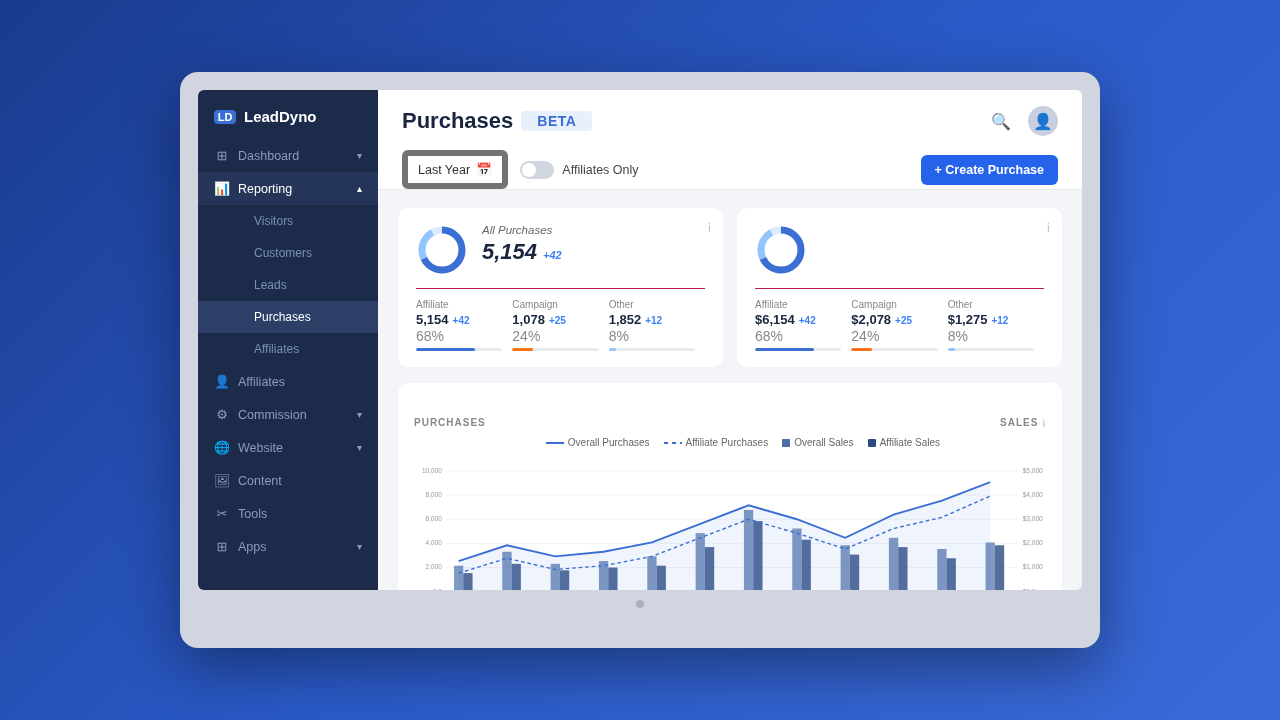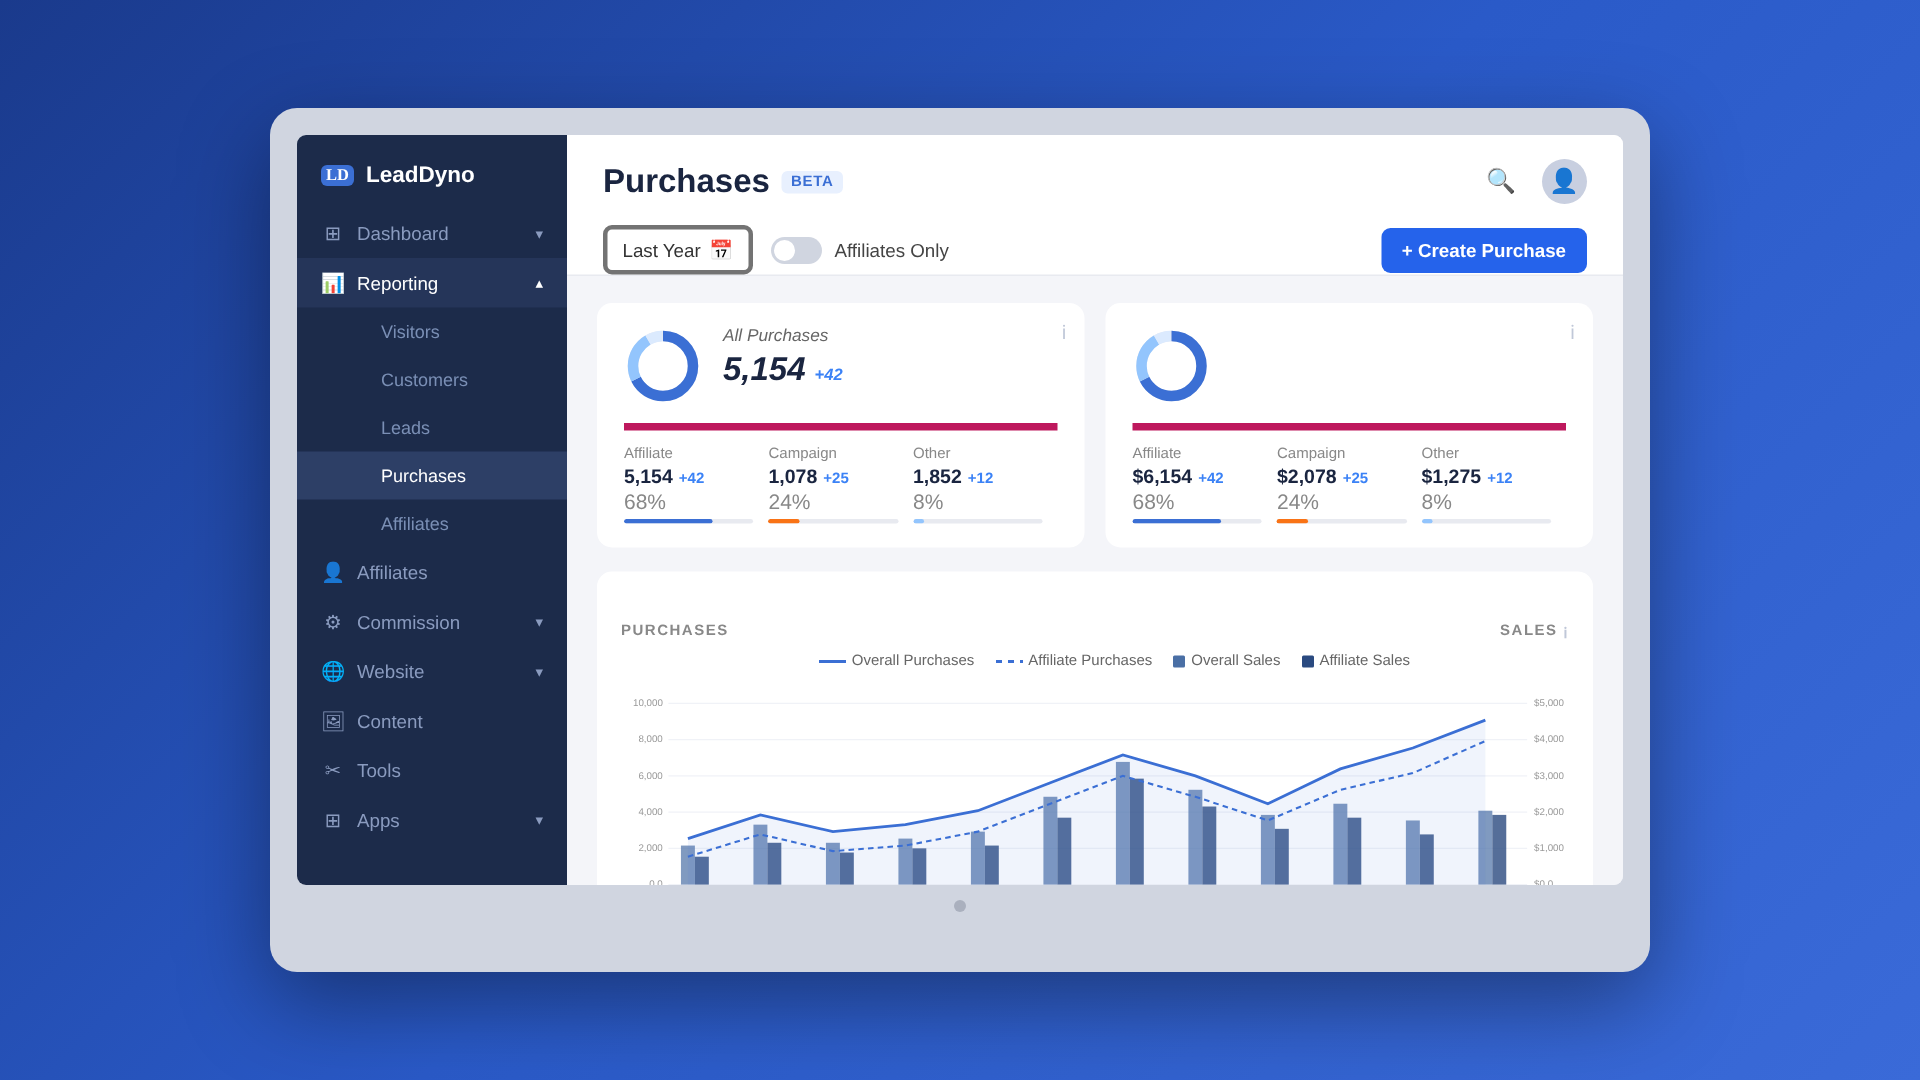--- a/index.html
+++ b/index.html
@@ -52,21 +52,21 @@
       gap: 8px;
       color: white;
       font-weight: 700;
       font-size: 15px;
     }
     .sidebar-logo-icon {
       width: 22px; height: 14px;
       background: #3b6fd4;
       border-radius: 4px;
       display: flex; align-items: center; justify-content: center;
-      font-size: 11px; color: white; font-weight: bold; font-family: Liberation Serif, serif;
+      font-size: 11px; color: white; font-weight: bold;
     }
     .sidebar-nav-item {
       display: flex;
       align-items: center;
       padding: 9px 16px;
       color: #8a9bbf;
       font-size: 12.5px;
       cursor: pointer;
       gap: 8px;
       position: relative;
@@ -101,23 +101,23 @@
       gap: 8px;
     }
     .page-title {
       font-size: 22px;
       font-weight: 700;
       color: #1a2540;
     }
     .beta-badge {
       background: #e8f0fe;
       color: #3b6fd4;
-      font-size: 10px;
+      font-size: 14px;
       font-weight: 600;
-      padding: 2px 6px;
+      padding: 2px 16px;
       border-radius: 4px;
       letter-spacing: 0.5px;
     }
     .header-actions {
       display: flex;
       align-items: center;
       gap: 12px;
     }
     .header-icon-btn {
       width: 30px; height: 30px;
@@ -137,21 +137,21 @@
     }
     .toolbar {
       display: flex;
       align-items: center;
       gap: 12px;
     }
     .date-filter {
       display: flex;
       align-items: center;
       gap: 6px;
-      border: 3px solid #737373;
+      border: 6px solid #737373;
       border-radius: 6px;
       padding: 6px 10px;
       font-size: 12.5px;
       color: #333;
       cursor: pointer;
       background: white;
     }
     .calendar-icon { color: #666; font-size: 13px; }
     .affiliates-toggle {
       display: flex;
@@ -233,21 +233,21 @@
       position: absolute;
       top: 10px; right: 12px;
       color: #c0c8d8;
       font-size: 13px;
       cursor: pointer;
     }
     .stat-breakdown {
       display: flex;
       gap: 0;
       margin-top: 12px;
-      border-top: 5px solid #be185d;
+      border-top: 1px solid #be185d;
       padding-top: 10px;
     }
     .breakdown-item {
       flex: 1;
       padding-right: 10px;
     }
     .breakdown-label { font-size: 10px; color: #888; margin-bottom: 2px; }
     .breakdown-row { display: flex; align-items: baseline; gap: 4px; }
     .breakdown-val { font-size: 13px; font-weight: 700; color: #1a2540; }
     .breakdown-delta { font-size: 10px; color: #3b82f6; font-weight: 600; }

